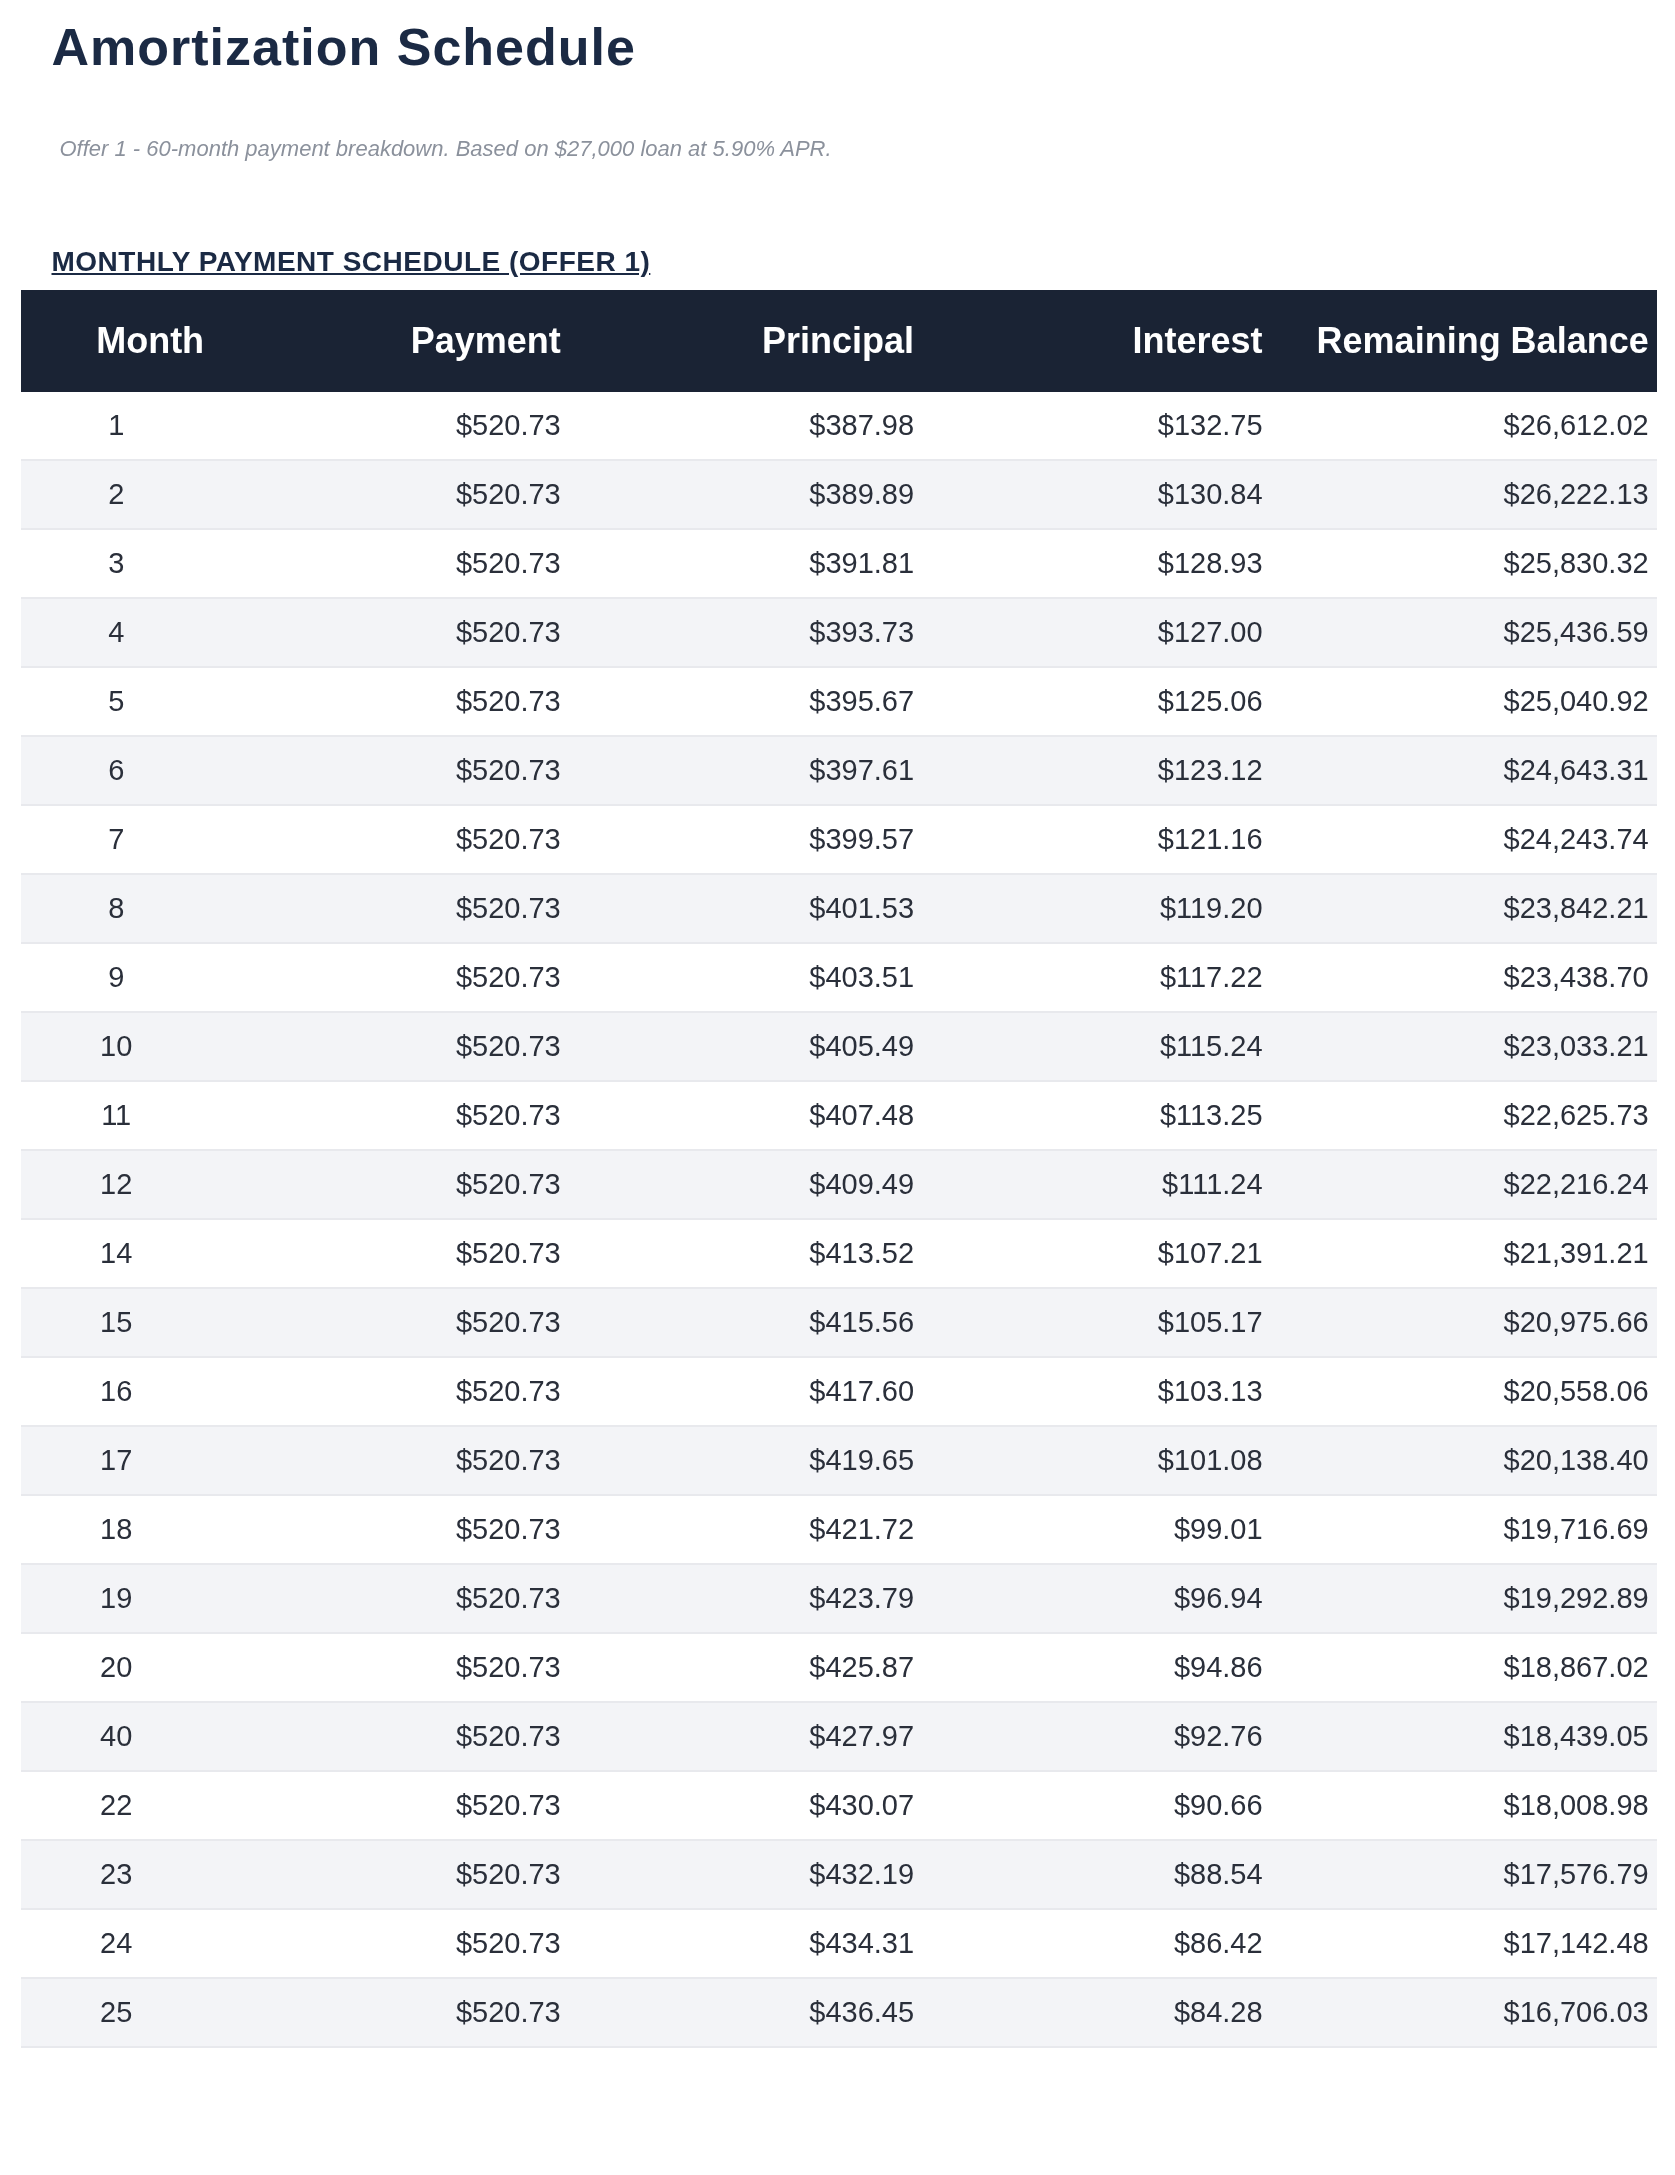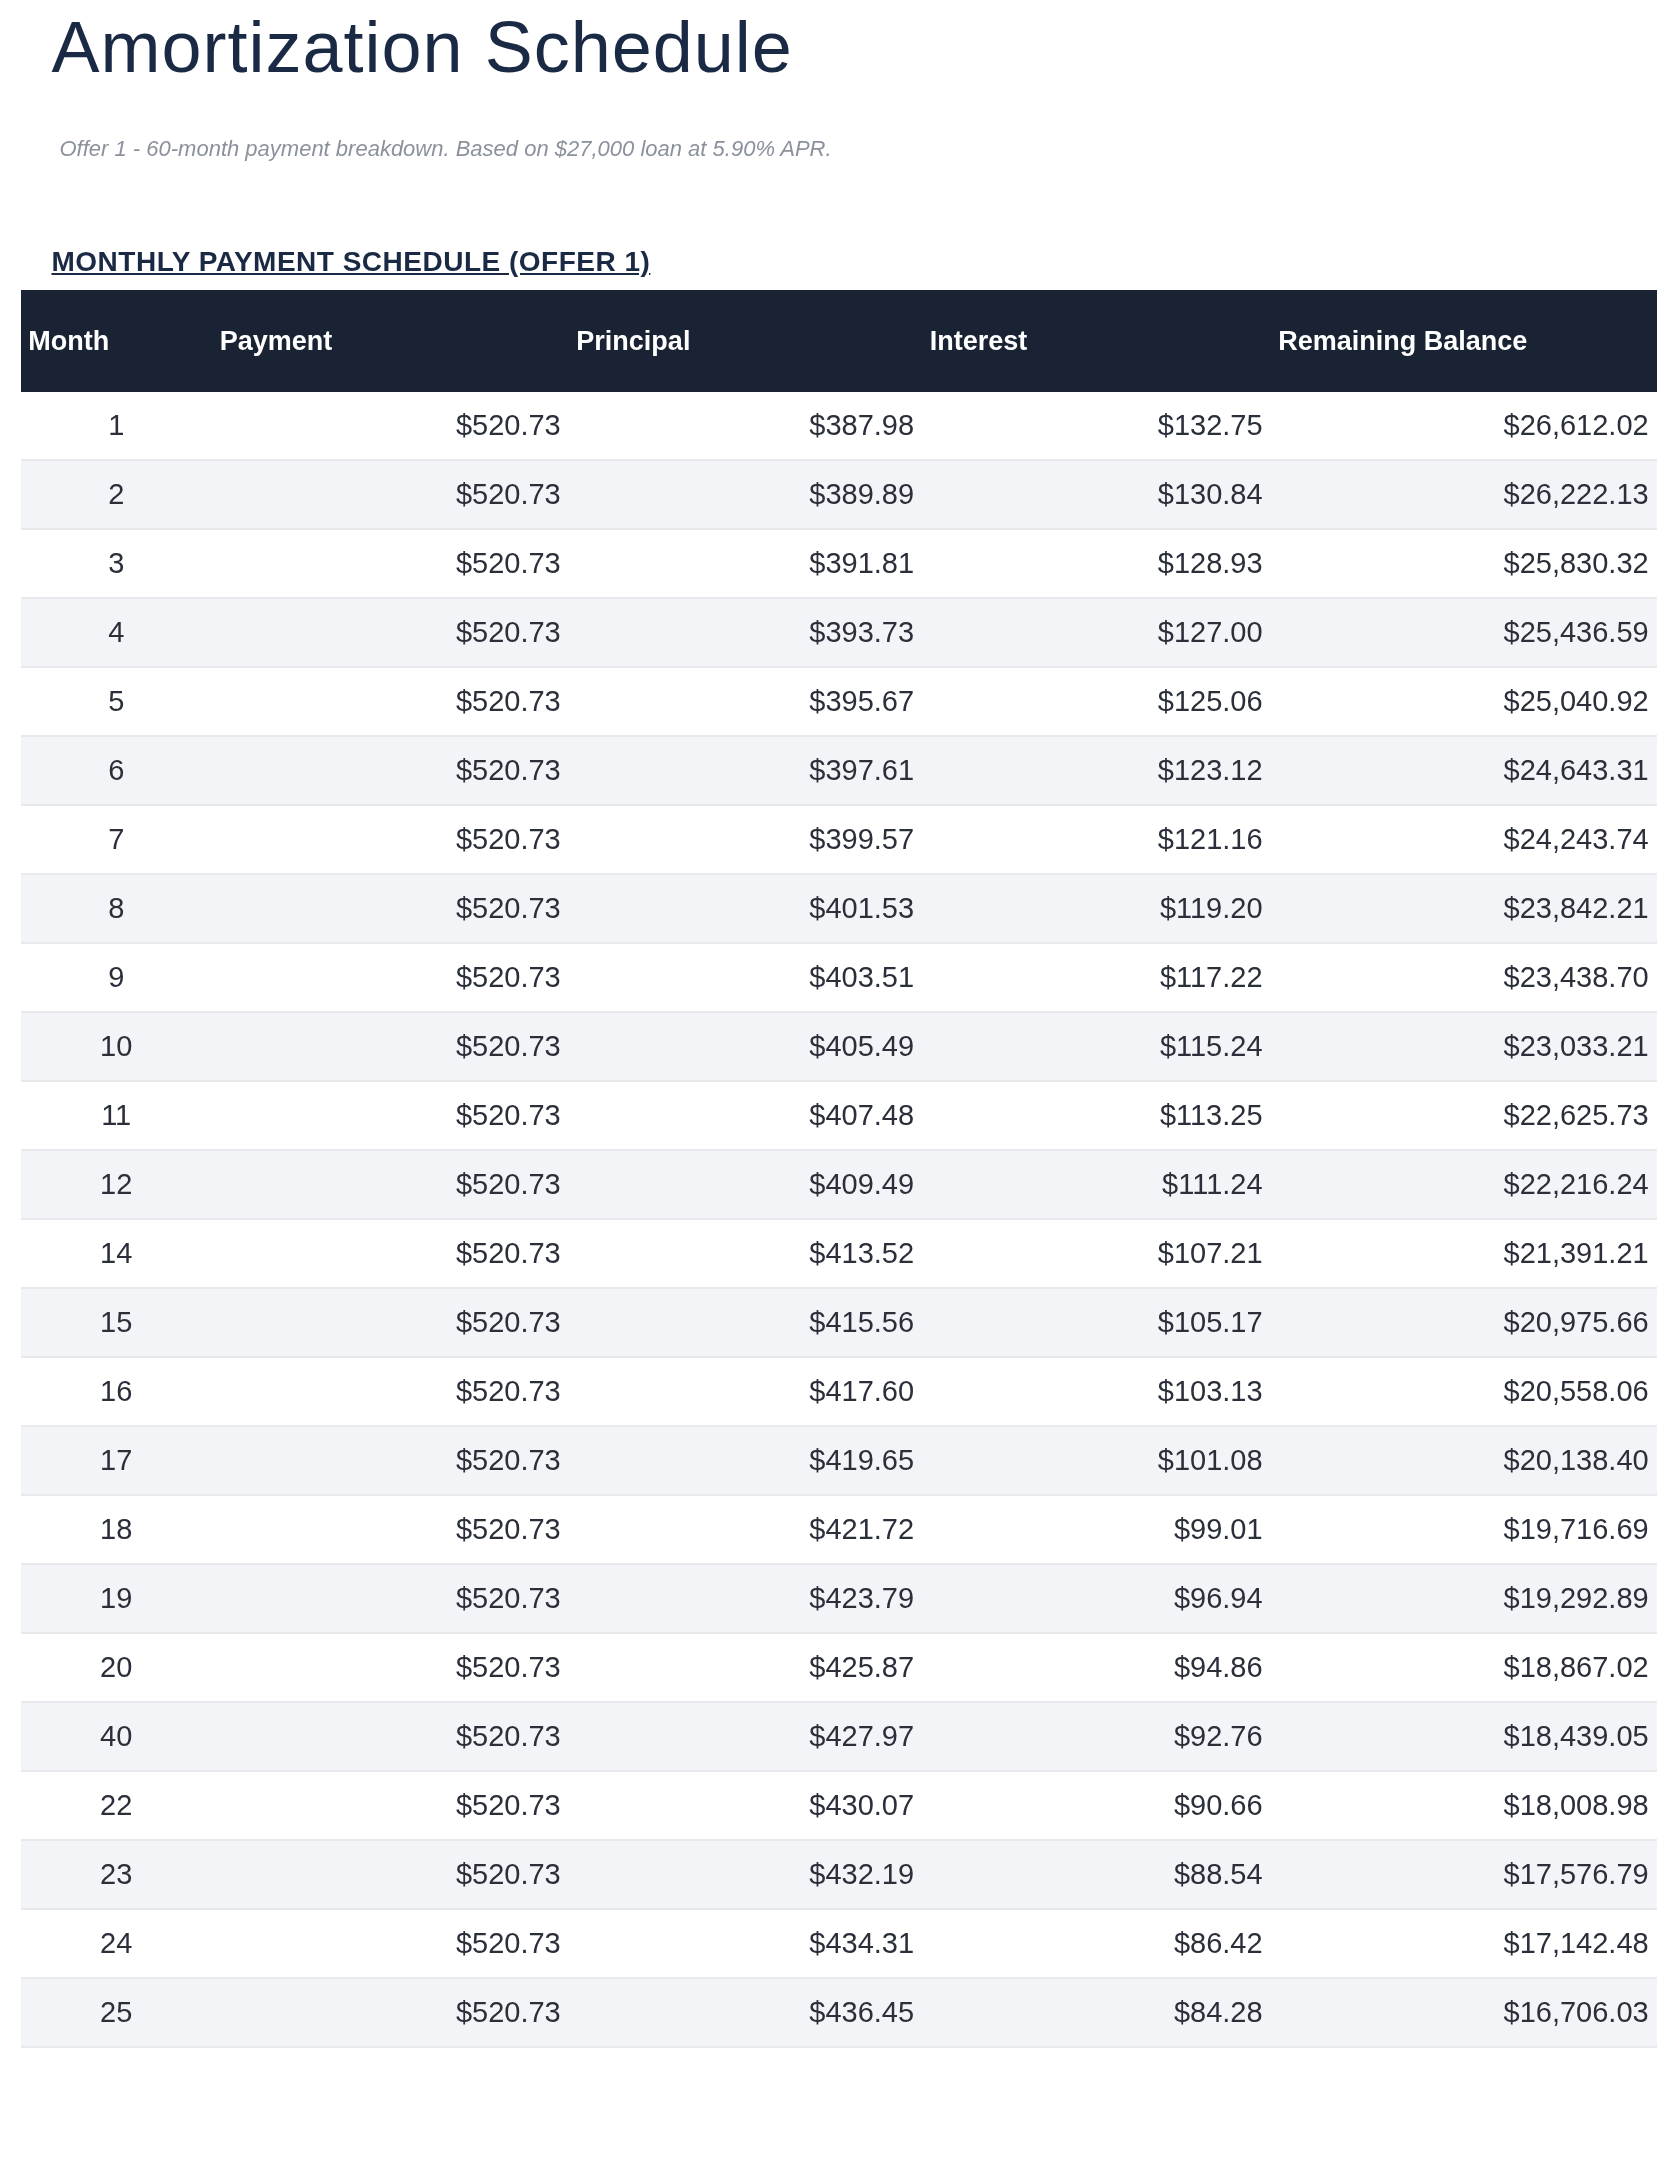--- a/index.html
+++ b/index.html
@@ -15,23 +15,23 @@
   html,body{
     margin:0;padding:0;
     width:1675px;height:2176px;
     overflow:hidden;
     background:var(--page-bg);
     font-family:"Liberation Sans", sans-serif;
   }
   .page{padding-left:20.5px;padding-right:18.5px;}
   h1.title{
     margin:9.8px 0 0 31px;
-    font-size:72px;
+    font-size:52px;
     line-height:74px;
-    font-weight:400;
+    font-weight:700;
     letter-spacing:1px;
     color:var(--heading-text);
   }
   p.subtitle{
     margin:49px 0 0 39px;
     font-size:22px;
     line-height:32px;
     font-style:italic;
     color:var(--subtitle-text);
   }
@@ -50,23 +50,23 @@
     table-layout:fixed;
   }
   col.c-month{width:11.7%;}
   col.c-payment{width:21.8%;}
   col.c-principal{width:21.6%;}
   col.c-interest{width:21.3%;}
   col.c-balance{width:23.6%;}
   thead th{
     background:var(--header-bg);
     color:var(--header-text);
-    font-size:27px;
+    font-size:36px;
     font-weight:700;
-    text-align:left;
+    text-align:right;
     height:102px;
     vertical-align:middle;
     padding:0 7.8px;
   }
   tbody td{
     font-size:29px;
     color:var(--cell-text);
     height:67px;
     vertical-align:middle;
     text-align:right;

